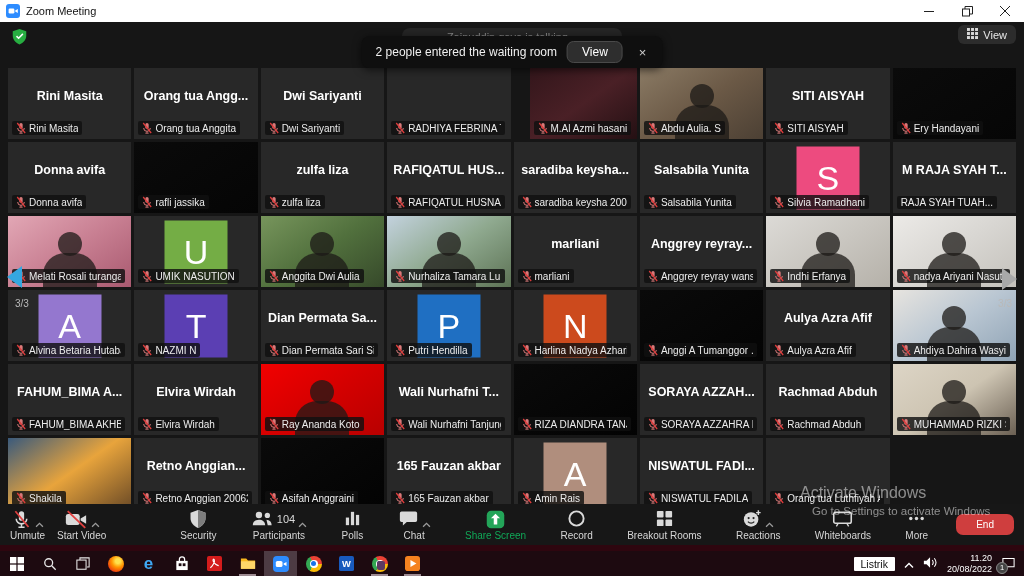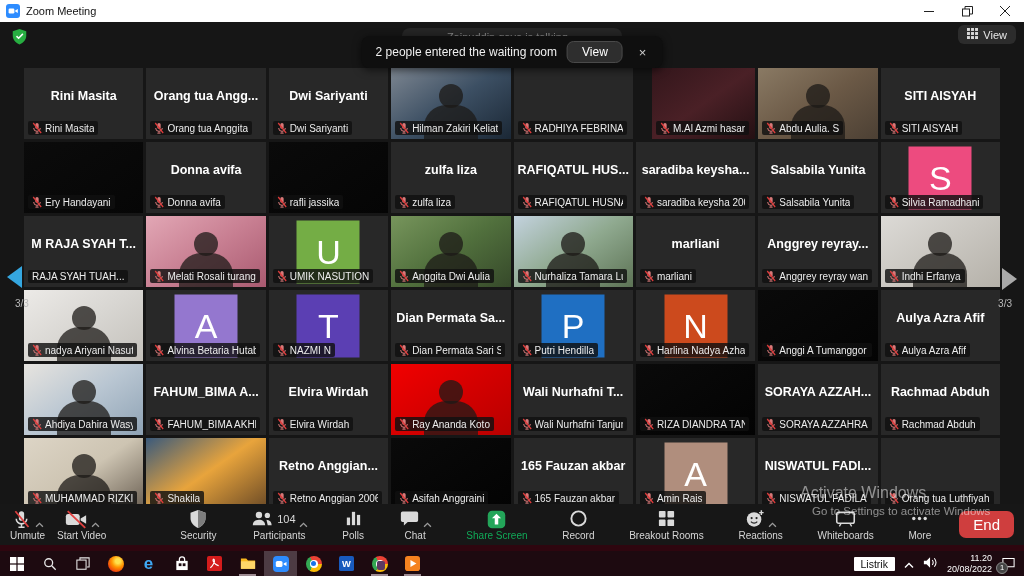--- a/index.html
+++ b/index.html
@@ -14,21 +14,21 @@
   .meeting{position:absolute;top:22px;left:0;width:100%;height:523px;background:#161616;overflow:hidden;}
   .shield-badge{position:absolute;top:6px;left:12px;z-index:6;}
   .view-btn{position:absolute;top:3px;right:8px;z-index:6;background:#2c2c2c;border-radius:6px;padding:3px 9px;display:flex;align-items:center;gap:5px;color:#e6e6e6;font-size:11px;cursor:pointer;}
   .toast-talking{position:absolute;top:6px;left:50%;transform:translateX(-50%);width:220px;height:32px;background:rgba(40,40,40,.85);border-radius:8px;z-index:4;display:flex;justify-content:center;}
   .toast-talking span{font-size:11px;color:rgba(230,230,230,.5);margin-top:3px;white-space:nowrap;}
   .toast-waiting{position:absolute;top:14px;left:50%;transform:translateX(-50%);background:#0f0f0f;border-radius:8px;z-index:5;display:flex;align-items:center;padding:5px 10px 5px 14px;gap:10px;box-shadow:0 2px 8px rgba(0,0,0,.6);}
   .toast-waiting .msg{color:#f0f0f0;font-size:12px;white-space:nowrap;}
   .toast-waiting .t-view{background:#2e2e2e;border:1px solid #4a4a4a;color:#fff;font-size:12px;border-radius:7px;padding:3px 14px;cursor:pointer;}
   .toast-waiting .t-close{color:#cfcfcf;font-size:13px;padding:0 6px;cursor:pointer;}
   
-  .grid{position:absolute;top:46px;left:0;width:100%;height:436px;padding:0 24px;box-sizing:border-box;display:grid;grid-template-columns:repeat(8,1fr);grid-auto-rows:71px;gap:3px;overflow:hidden;}
+  .grid{position:absolute;top:46px;left:0;width:100%;height:436px;padding:0 8px;box-sizing:border-box;display:grid;grid-template-columns:repeat(8,1fr);grid-auto-rows:71px;gap:3px;overflow:hidden;}
   .tile{position:relative;background:#282828;overflow:hidden;cursor:pointer;}
   .big-name{position:absolute;left:3px;right:3px;top:0;bottom:16px;display:flex;align-items:center;justify-content:center;color:#fff;font-weight:700;font-size:12.5px;white-space:nowrap;overflow:hidden;}
   .tile-label{position:absolute;left:4px;bottom:4px;display:flex;align-items:center;gap:3px;background:rgba(16,16,16,.82);padding:1px 4px;border-radius:2px;max-width:calc(100% - 10px);box-sizing:border-box;}
   .lbl-text{color:#ececec;font-size:10px;white-space:nowrap;overflow:hidden;}
   .avatar{position:absolute;left:50%;top:50%;transform:translate(-50%,-50%);width:63px;height:63px;display:flex;align-items:center;justify-content:center;}
   .avatar span{color:#fff;font-size:34px;font-weight:400;}
   .fig{position:absolute;inset:0;}
   .fig::before{content:"";position:absolute;left:50%;top:22%;width:24px;height:24px;margin-left:-12px;border-radius:50%;background:rgba(28,25,23,.75);}
   .fig::after{content:"";position:absolute;left:50%;top:52%;width:54px;height:40px;margin-left:-27px;border-radius:22px 22px 0 0;background:rgba(28,25,23,.75);}
   .pg-arrow{position:absolute;width:0;height:0;z-index:7;cursor:pointer;}
@@ -40,21 +40,21 @@
   
   .toolbar{position:absolute;left:0;bottom:0;width:100%;height:41px;background:#171717;display:flex;align-items:center;padding:0 10px;box-sizing:border-box;z-index:8;}
   .tb-left{display:flex;gap:12px;}
   .tb-mid{flex:1;display:flex;justify-content:space-between;margin-left:74px;margin-right:28px;}
   .tb-item{display:flex;flex-direction:column;align-items:center;justify-content:center;cursor:pointer;}
   .tb-top{display:flex;align-items:flex-start;gap:3px;height:21px;}
   .tb-label{font-size:10px;color:#d6d6d6;white-space:nowrap;}
   .tb-item.accent .tb-label{color:#10a958;}
   .tb-count{font-size:11px;color:#dadada;line-height:20px;}
   .tb-chev{margin-top:5px;cursor:pointer;}
-  .end-btn{background:#cf3e3e;color:#fff;font-size:15px;padding:5px 14px;border-radius:7px;cursor:pointer;}
+  .end-btn{background:#cf3e3e;color:#fff;font-size:10px;padding:5px 20px;border-radius:7px;cursor:pointer;}
   
   .watermark{position:absolute;left:800px;top:484px;z-index:9;color:rgba(255,255,255,.5);pointer-events:none;}
   .watermark .l1{font-size:16px;}
   .watermark .l2{font-size:11.5px;margin-top:3px;margin-left:12px;white-space:nowrap;}
   
   .taskband{position:absolute;left:0;bottom:0;width:100%;height:31px;background:#1d0a10;border-top:6px solid #2e060f;box-sizing:border-box;z-index:25;display:flex;align-items:center;}
   .tb-apps{display:flex;align-items:center;height:25px;}
   .tb-app{width:33px;height:25px;display:flex;align-items:center;justify-content:center;position:relative;cursor:pointer;}
   .tb-app.active{background:#4d3b43;}
   .tb-app.open::after{content:"";position:absolute;bottom:0;left:8px;right:8px;height:2px;background:#9d8b92;}
@@ -175,34 +175,20 @@
               <svg width="10" height="12" viewBox="0 0 12 14">
                 <rect x="4" y="1" width="4" height="7" rx="2" fill="#d87a7a"></rect>
                 <path d="M2 7a4 4 0 0 0 8 0" stroke="#d87a7a" stroke-width="1.2" fill="none"></path>
                 <path d="M6 11v2.2M4 13.2h4" stroke="#d87a7a" stroke-width="1.1"></path>
                 <path d="M1.5 1l9.5 12" stroke="#e03c3c" stroke-width="1.5"></path>
               </svg>
             </span>
             <span class="lbl-text">Dwi Sariyanti</span>
           </div>
         </div>
-        <div class="tile" style="background: linear-gradient(145deg, rgb(125, 134, 145), rgb(60, 79, 99), rgb(27, 40, 54));">
-          <div class="fig"></div>
-          <div class="tile-label">
-            <span style="display: flex;">
-              <svg width="10" height="12" viewBox="0 0 12 14">
-                <rect x="4" y="1" width="4" height="7" rx="2" fill="#d87a7a"></rect>
-                <path d="M2 7a4 4 0 0 0 8 0" stroke="#d87a7a" stroke-width="1.2" fill="none"></path>
-                <path d="M6 11v2.2M4 13.2h4" stroke="#d87a7a" stroke-width="1.1"></path>
-                <path d="M1.5 1l9.5 12" stroke="#e03c3c" stroke-width="1.5"></path>
-              </svg>
-            </span>
-            <span class="lbl-text">Hilman Zakiri Keliat</span>
-          </div>
-        </div>
         <div class="tile">
           <div class="tile-label">
             <span style="display: flex;">
               <svg width="10" height="12" viewBox="0 0 12 14">
                 <rect x="4" y="1" width="4" height="7" rx="2" fill="#d87a7a"></rect>
                 <path d="M2 7a4 4 0 0 0 8 0" stroke="#d87a7a" stroke-width="1.2" fill="none"></path>
                 <path d="M6 11v2.2M4 13.2h4" stroke="#d87a7a" stroke-width="1.1"></path>
                 <path d="M1.5 1l9.5 12" stroke="#e03c3c" stroke-width="1.5"></path>
               </svg>
             </span>

